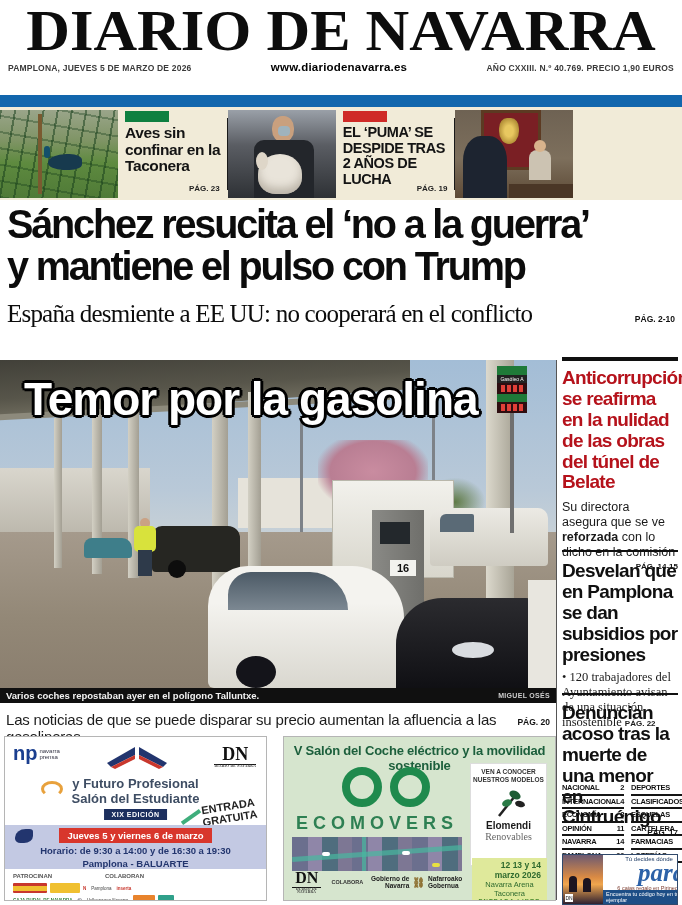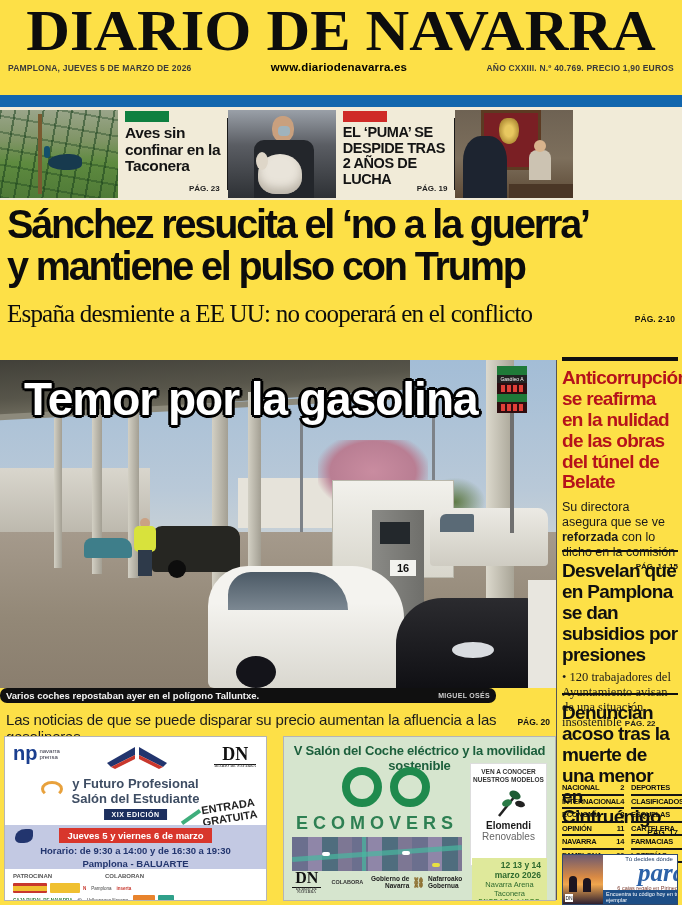--- a/index.html
+++ b/index.html
@@ -1,17 +1,17 @@
 <!DOCTYPE html>
 <html><head>
 <meta charset="utf-8">
 <title>Diario de Navarra</title>
 <style>
   html,body{margin:0;padding:0;background:#8a8a8a;}
-  .page{position:relative;width:682px;height:905px;margin:0 auto;background:#fde047;
+  .page{position:relative;width:682px;height:905px;margin:0 auto;background:#ffffff;
         font-family:"Liberation Sans",sans-serif;color:#111;overflow:hidden;}
 
   
   .masthead{position:absolute;top:0;left:0;right:0;height:95px;}
   .masthead-title{margin:0;position:absolute;top:2px;left:0;right:0;text-align:center;
     font-family:"Liberation Serif",serif;font-weight:bold;font-size:54px;line-height:1.0;
     letter-spacing:0px;color:#0d0d0d;transform:scale(1.12,1.06);transform-origin:50% 0;}
   .dateline{position:absolute;top:61px;left:8px;right:8px;display:flex;align-items:baseline;
     justify-content:space-between;font-size:8.5px;font-weight:bold;color:#3a3a3a;letter-spacing:.2px;}
   .dl-site{font-size:11.5px;color:#000;}
@@ -36,22 +36,22 @@
   .lead-sub{font-family:"Liberation Serif",serif;font-size:25px;letter-spacing:-0.8px;color:#0c0c0c;}
   .lead-page{font-size:8.5px;font-weight:bold;flex:none;margin-left:8px;}
 
   
   .photo-col{position:absolute;top:352px;left:0;width:556px;}
   .photo{position:relative;width:556px;height:328px;margin-top:8px;overflow:hidden;
     background:linear-gradient(180deg,#a3bdd6 0%,#b9c9d8 40%,#ccd3d6 58%,#c2bfb4 60%);}
   .photo-headline{position:absolute;top:16px;left:24px;margin:0;z-index:30;
     font-size:46px;font-weight:bold;letter-spacing:-1px;color:#fff;line-height:1;
     text-shadow:-2px -2px 0 #000,2px -2px 0 #000,-2px 2px 0 #000,2px 2px 0 #000,0 3px 0 #000,3px 0 0 #000,-3px 0 0 #000,0 -3px 0 #000;}
-  .caption-bar{width:496px;height:15px;background:#101010;color:#f2f2f2;display:flex;
-    justify-content:space-between;align-items:center;padding:0 6px;box-sizing:border-box;border-radius:7px;}
+  .caption-bar{width:556px;height:15px;background:#101010;color:#f2f2f2;display:flex;
+    justify-content:space-between;align-items:center;padding:0 6px;box-sizing:border-box;}
   .caption-text{font-size:9.5px;font-weight:bold;}
   .caption-credit{font-size:7px;font-weight:bold;color:#cfcfcf;letter-spacing:.3px;}
   .standfirst-row{display:flex;justify-content:space-between;align-items:baseline;padding:8px 6px 0 6px;}
   .standfirst{font-size:15px;color:#1c1c1c;letter-spacing:-0.2px;}
   .sf-page{font-size:8.5px;font-weight:bold;flex:none;margin-left:10px;}
 
   
   .abs{position:absolute;}
   .pillar{position:absolute;background:linear-gradient(90deg,#d3d0c4,#a39f93);}
 
@@ -446,21 +446,21 @@
           <span>VEN A CONOCER</span><br>
           <span>NUESTROS MODELOS</span>
         </div>
         <svg class="eco-tree" width="36" height="30" viewBox="0 0 36 30" style="display:block;">
           <line x1="8" y1="28" x2="24" y2="8" stroke="#222" stroke-width="2.5"></line>
           <ellipse cx="24" cy="7" rx="6" ry="4" fill="#1d5c34" transform="rotate(30 24 7)"></ellipse>
           <ellipse cx="16" cy="15" rx="5" ry="3.5" fill="#2a7a46" transform="rotate(-20 16 15)"></ellipse>
           <ellipse cx="29" cy="16" rx="5" ry="3" fill="#222" transform="rotate(15 29 16)"></ellipse>
         </svg>
         <div class="eco-elomendi">
-          <b>Elomendi</b><span style="color:#666;"> Renovables</span>
+          <b>Elomendi</b><span style="color:#666;font-family:Liberation Serif, serif;"> Renovables</span>
         </div>
       </div>
       <div class="eco-bottom">
         <div class="dn-logo" style="font-size:16px;">
           <div>DN</div>
           <div class="dn-sub">DIARIO DE NAVARRA</div>
         </div>
         <div class="eco-colab">COLABORA</div>
         <div class="gov">
           <span style="width:40px;text-align:right;">Gobierno de Navarra</span>

